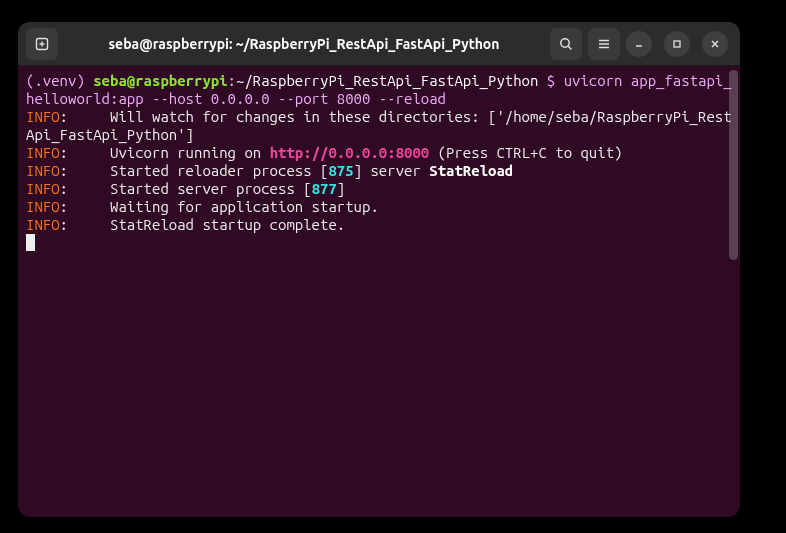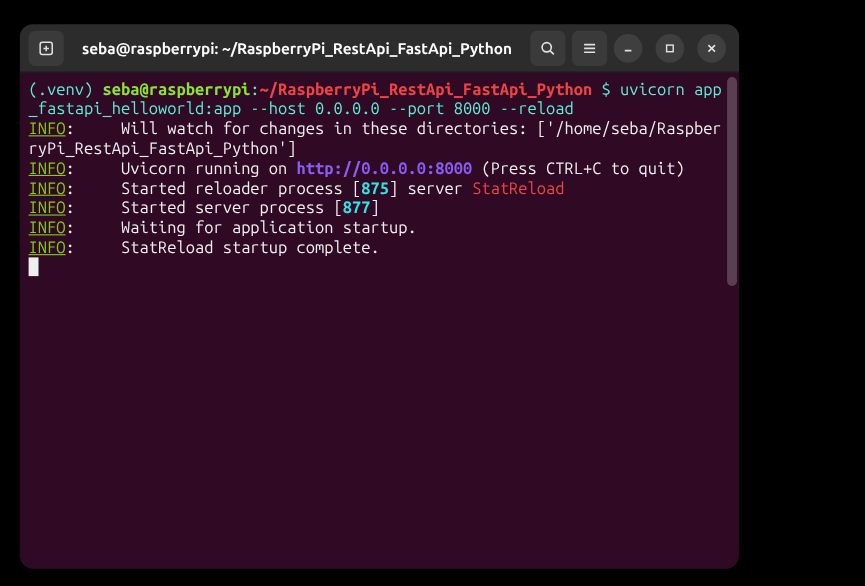--- a/index.html
+++ b/index.html
@@ -11,21 +11,21 @@
       background: #000;
       width: 786px;
       height: 533px;
       font-family: "Ubuntu", "Cantarell", sans-serif;
       overflow: hidden;
     }
     .window {
       position: absolute;
       left: 18px;
       top: 22px;
-      width: 654px;
+      width: 722px;
       height: 495px;
       background: #300a24;
       border-radius: 12px;
       overflow: hidden;
       display: flex;
       flex-direction: column;
       box-shadow: 0 0 0 1px rgba(0,0,0,0.8);
     }
     .titlebar {
       height: 44px;
@@ -81,27 +81,27 @@
     }
     .scrollbar {
       position: absolute;
       right: 2px;
       top: 4px;
       width: 9px;
       height: 190px;
       background: rgba(200,200,200,0.28);
       border-radius: 5px;
     }
-    .c-white { color: #5eead4; }
-    .c-green { color: #84cc16; text-decoration: underline; }
+    .c-white { color: #f0abfc; }
+    .c-green { color: #f97316; }
     .c-bgreen { color: #8ae234; font-weight: bold; }
-    .c-blue { color: #ef4444; font-weight: bold; }
-    .c-bold { font-weight: bold; color: #8b5cf6; }
+    .c-blue { color: #ffffff; font-weight: normal; }
+    .c-bold { font-weight: bold; color: #ec4899; }
     .c-cyan { color: #34e2e2; font-weight: bold; }
-    .c-cyan2 { color: #ef4444; font-weight: normal; }
+    .c-cyan2 { color: #ffffff; font-weight: bold; }
     .cursor {
       display: inline-block;
       width: 9px;
       height: 17px;
       background: #eeeeec;
       vertical-align: text-bottom;
     }
     svg { display: block; }
   </style>
 </head>

